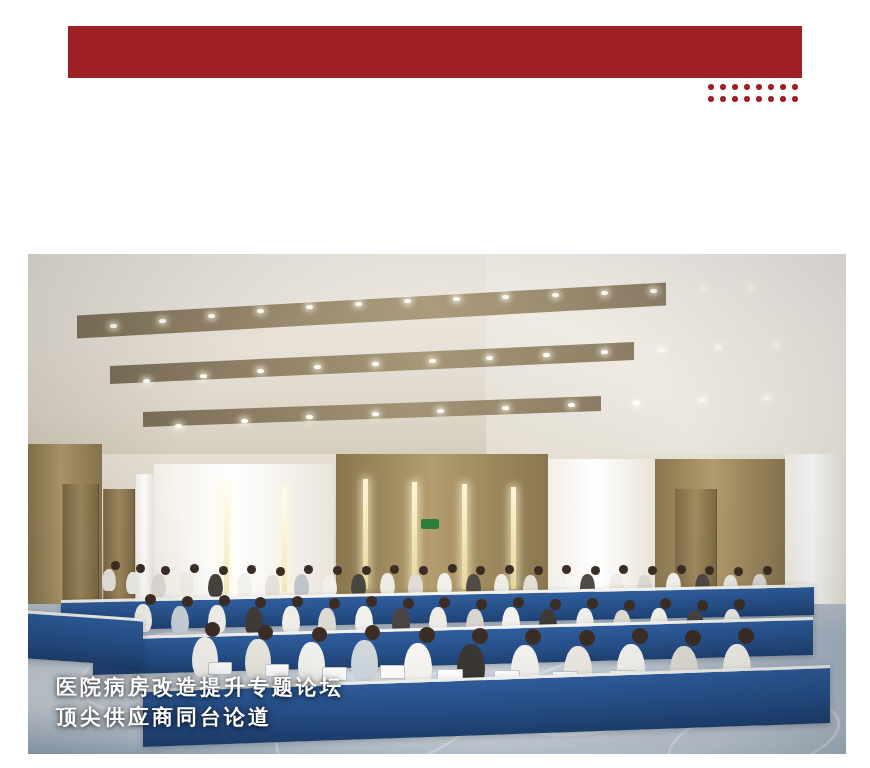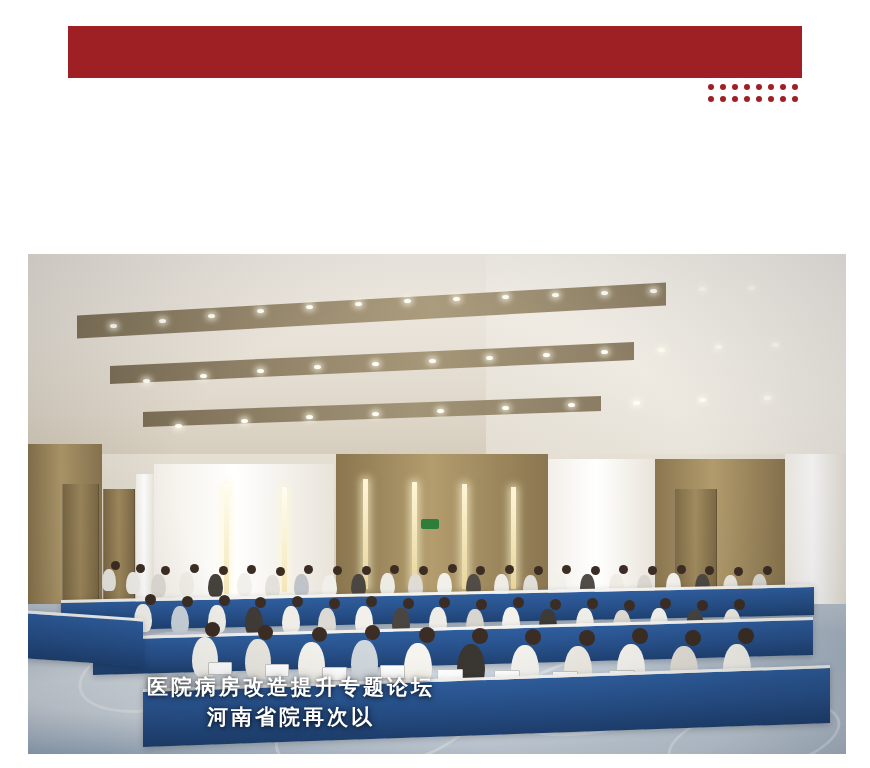--- a/index.html
+++ b/index.html
@@ -225,21 +225,20 @@
     z-index: 40;
   }
   .caption-line {
     font-size: 21px;
     font-weight: bold;
     color: #ffffff;
     letter-spacing: 3px;
     line-height: 30px;
     text-shadow: 0 1px 4px rgba(0,0,0,.65), 0 0 10px rgba(0,0,0,.45);
     font-family: "Liberation Sans", "DejaVu Sans", sans-serif;
-    text-align: center;
   }
   .caption-line.second {
     padding-left: 0px;
   }
 
   .vignette {
     position: absolute;
     left: 0; top: 0; right: 0; bottom: 0;
     background: radial-gradient(ellipse at 50% 45%, rgba(0,0,0,0) 45%, rgba(0,0,0,.18) 100%);
     pointer-events: none;
@@ -503,17 +502,17 @@
     <div class="namecard" style="left:71%;top:83.2%;width:24px;height:12px"></div>
     <div class="namecard" style="left:78%;top:83.5%;width:24px;height:12px"></div>
 
     <div class="table-row" style="left:14%;top:84.5%;width:84%;height:11%;transform:skewY(-2deg)"></div>
     <div class="table-row" style="left:-2%;top:72%;width:16%;height:9%;transform:skewY(4deg)"></div>
 
     <div class="vignette"></div>
 
     <div class="photo-caption">
       <div class="caption-line">医院病房改造提升专题论坛</div>
-      <div class="caption-line second">河南省院再次以</div>
+      <div class="caption-line second">顶尖供应商同台论道</div>
     </div>
   </div>
 
 </div>
 
 </body></html>

